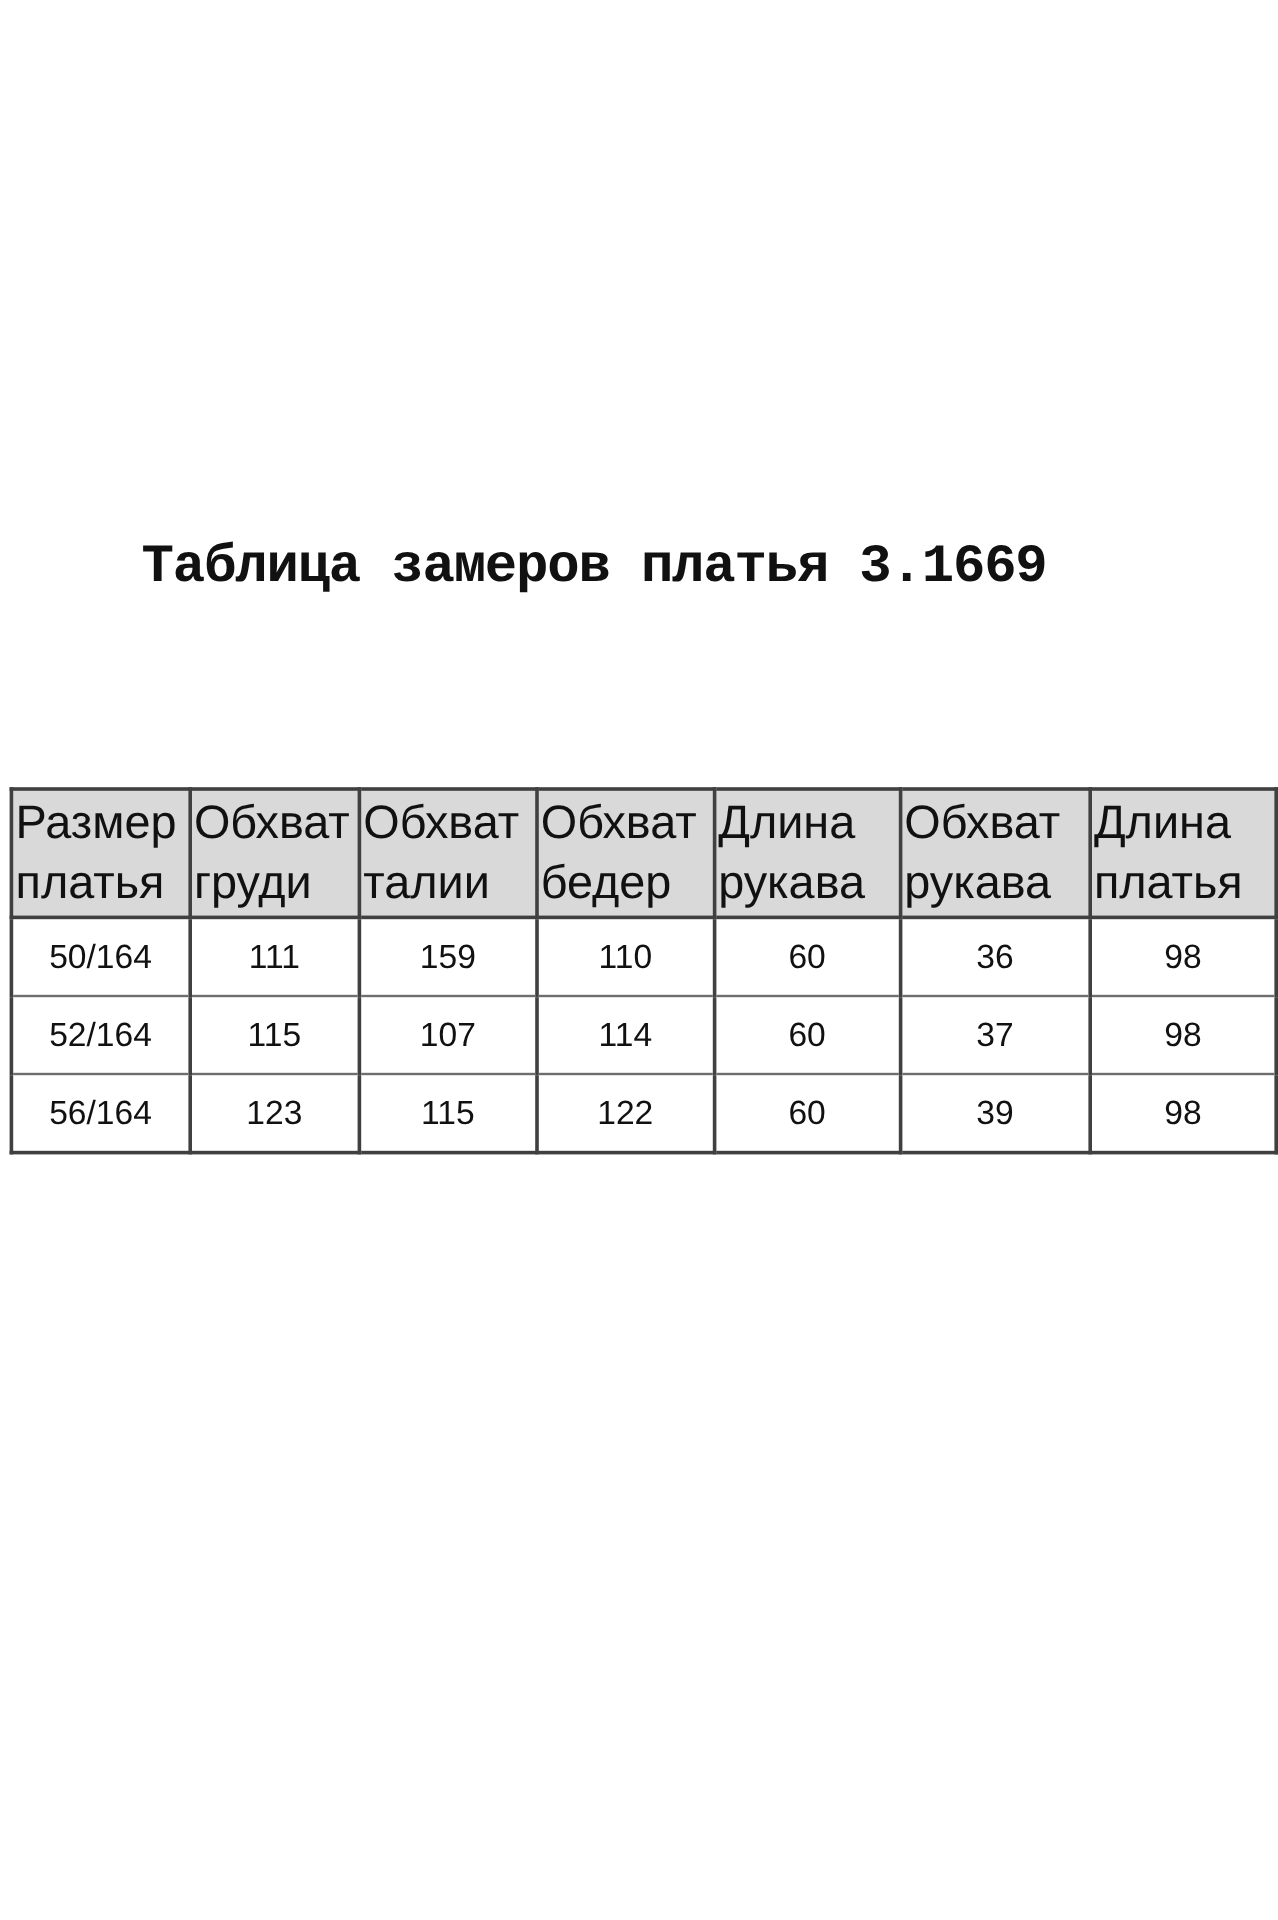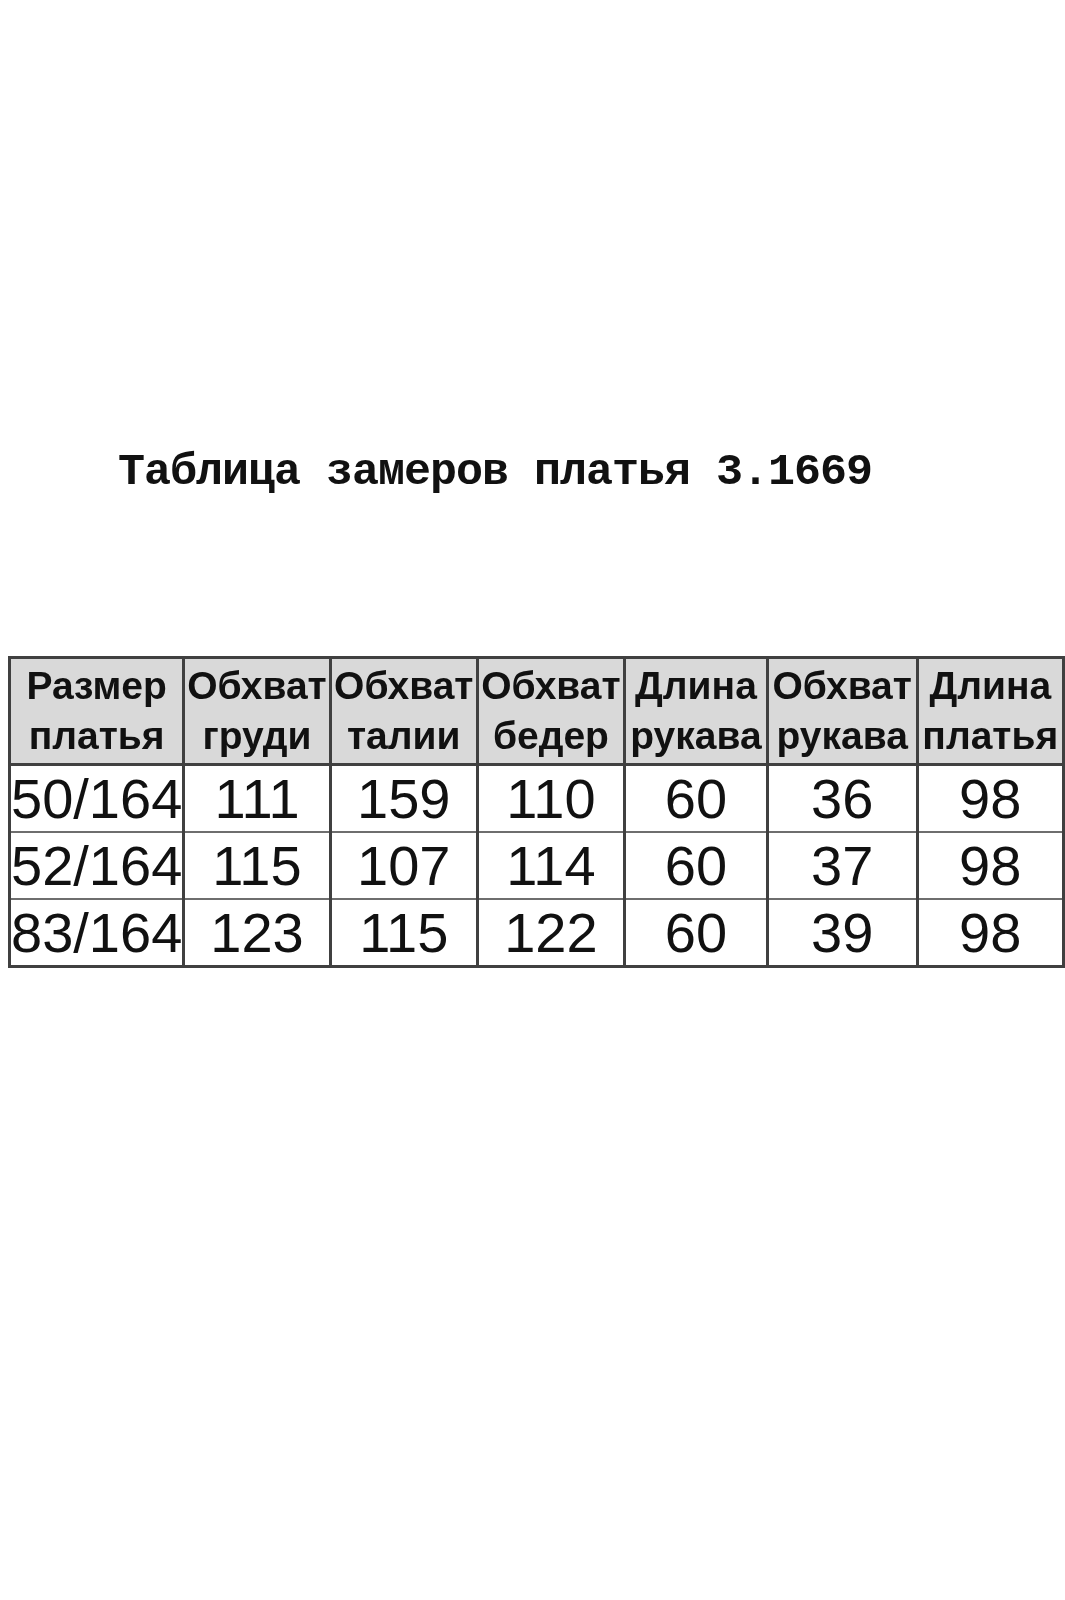--- a/index.html
+++ b/index.html
@@ -32,35 +32,35 @@
     left: 8px;
     top: 656px;
     border-collapse: collapse;
     table-layout: fixed;
   }
   table.size-table th {
     background: var(--header-bg, #d9d9d9);
     border: 3px solid var(--border-dark, #404040);
     height: 104px;
     font-size: 39px;
-    font-weight: 700;
+    font-weight: 400;
     line-height: 1.28;
-    text-align: center;
+    text-align: left;
     vertical-align: middle;
     padding: 0 2px;
     color: var(--text-color, #111111);
     margin-left: 14px;
   }
   table.size-table td {
     height: 63px;
     border-left: 3px solid var(--border-dark, #404040);
     border-right: 3px solid var(--border-dark, #404040);
     border-top: 2px solid var(--border-light, #6e6e6e);
     border-bottom: 2px solid var(--border-light, #6e6e6e);
-    font-size: 56px;
+    font-size: 28px;
     text-align: center;
     vertical-align: middle;
     padding: 0;
     color: var(--text-color, #111111);
     background: #ffffff;
   }
   table.size-table tbody tr:last-child td {
     border-bottom: 3px solid var(--border-dark, #404040);
   }
 </style>
@@ -105,21 +105,21 @@
         <tr>
           <td>52/164</td>
           <td>115</td>
           <td>107</td>
           <td>114</td>
           <td>60</td>
           <td>37</td>
           <td>98</td>
         </tr>
         <tr>
-          <td>83/164</td>
+          <td>56/164</td>
           <td>123</td>
           <td>115</td>
           <td>122</td>
           <td>60</td>
           <td>39</td>
           <td>98</td>
         </tr>
       </tbody>
   </table>
 

